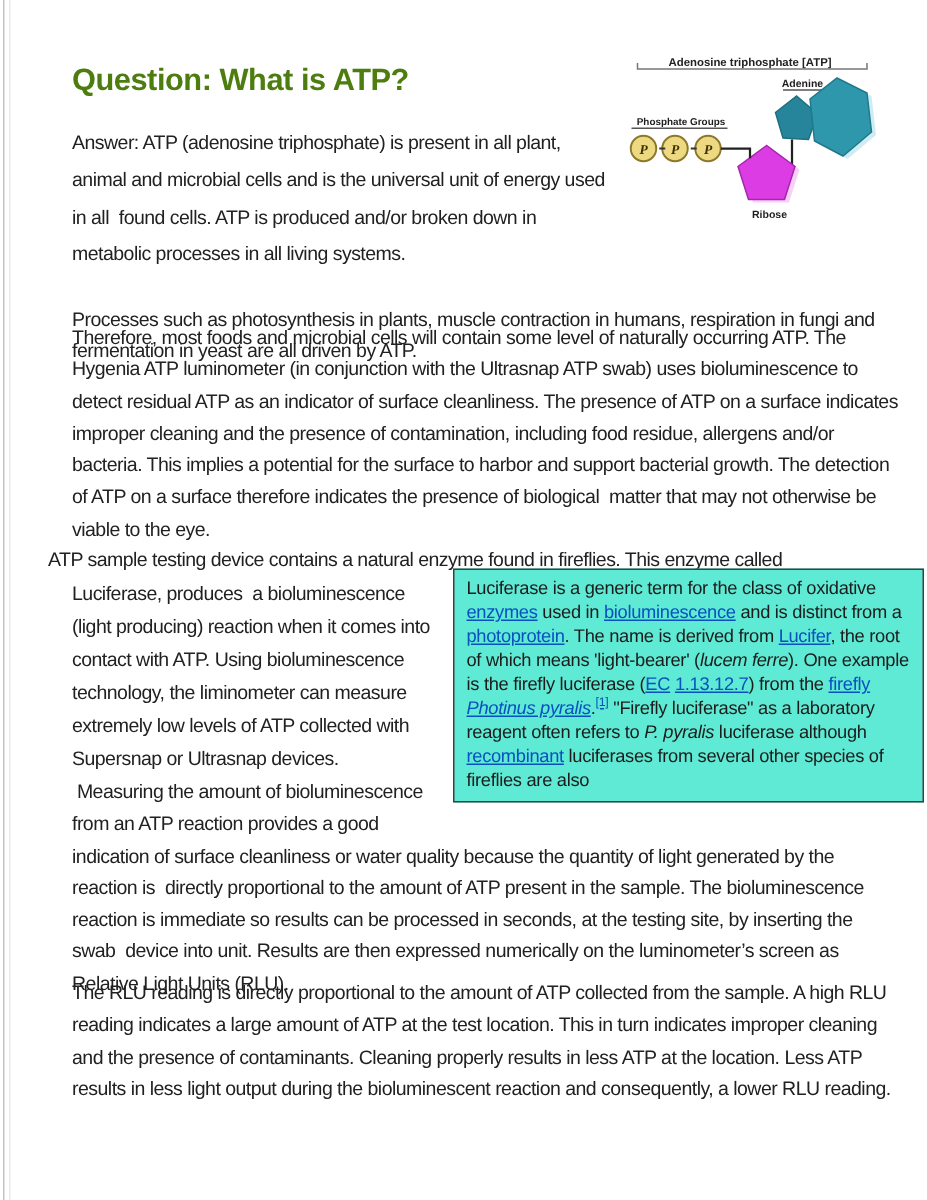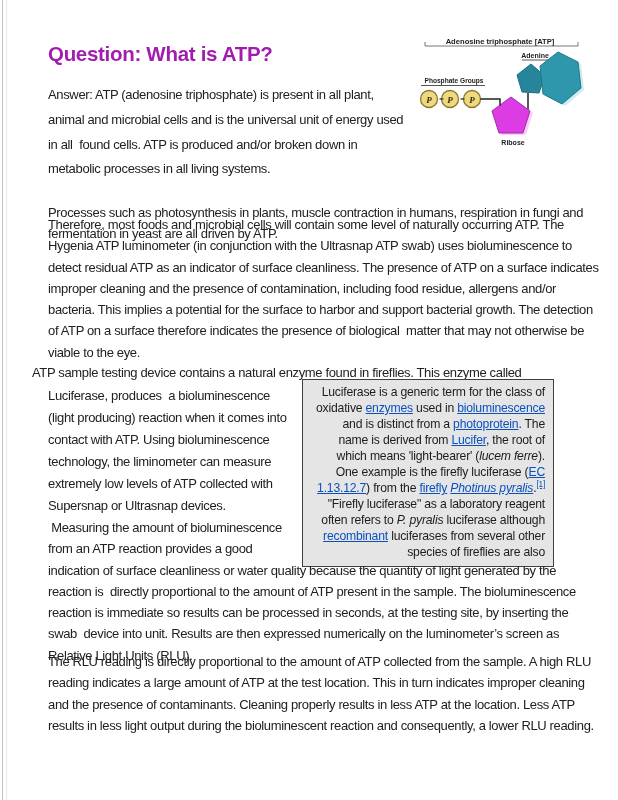--- a/index.html
+++ b/index.html
@@ -11,39 +11,38 @@
     color:#212121;
     position:relative;
   }
   .edge-line { position:absolute; top:0; width:1px; height:800px; }
   .edge-line.l1 { left:2px;  background:#c3c3c3; }
   .edge-line.l2 { left:6px;  background:#e9e9e9; }
 
   .abs { position:absolute; }
 
   h1.title {
-    margin:0; font-size:20.5px; font-weight:bold; color:#a21caf;
+    margin:0; font-size:20.5px; font-weight:bold; color:#4d7c0f;
     letter-spacing:-0.3px;
   }
   p.body {
     margin:0; font-size:13px; line-height:21.3px;
     letter-spacing:-0.35px; white-space:pre-wrap;
   }
   p.answer { line-height:24.8px; }
   p.leftcol { line-height:22px; max-height:133px; overflow:hidden; }
 
   .luci-box {
-    width:252px;
+    width:314px;
     border:1.5px solid #3f3f3f;
     padding:4px 8px 6px 8px;
     font-size:12.2px; line-height:16px; letter-spacing:-0.2px;
     color:#1c1c1c;
-    background:#e5e5e5;
+    background:#5eead4;
     white-space:pre-wrap;
-    text-align:right;
   }
   .b { font-weight:normal; }
   .i { font-style:italic; }
   .lnk { color:#0b50c0; text-decoration:underline; cursor:pointer; }
   sup { font-size:0.68em; line-height:0; vertical-align:super; }
 
   .measure-spacer { float:right; width:307px; height:22px; }
 
   svg text { font-family:"Liberation Sans", sans-serif; }
   svg .dlabel { font-size:7px; font-weight:bold; fill:#1d1d1d; }

